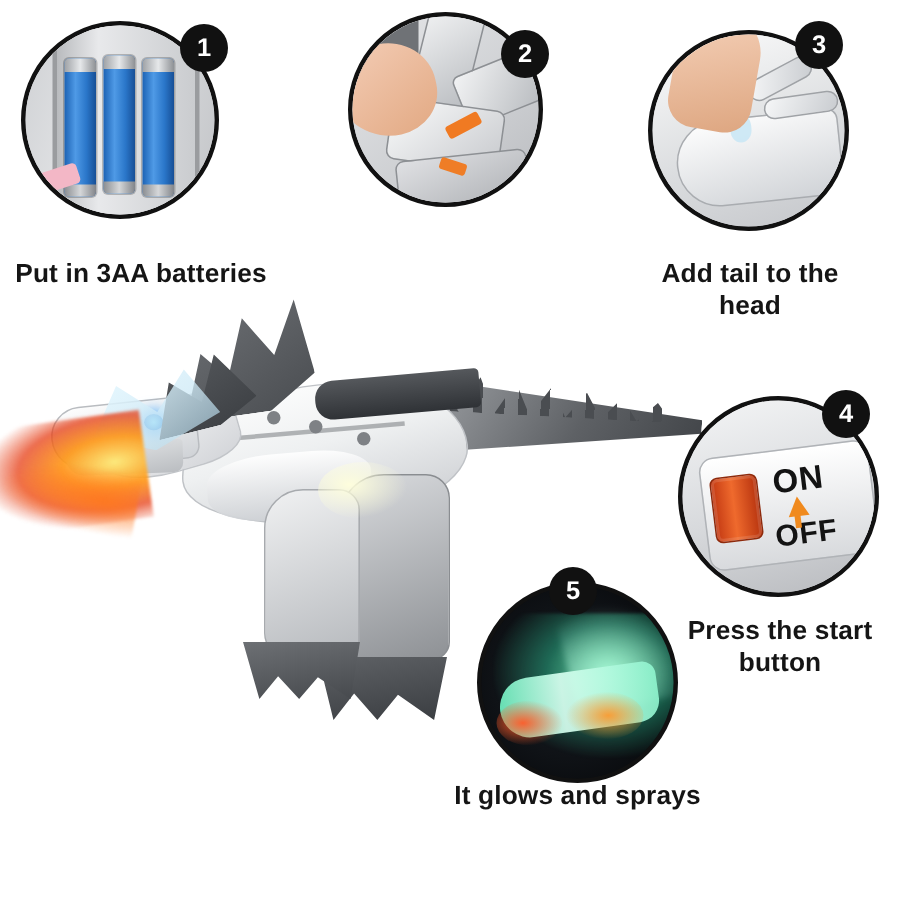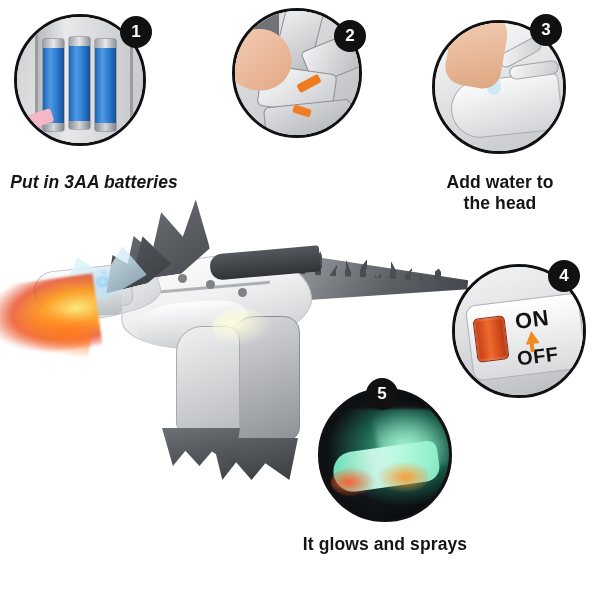--- a/index.html
+++ b/index.html
@@ -99,21 +99,21 @@
   .bat3 { left: 78px; top: 22px; }
   .bat-pink {
     position: absolute;
     left: 2px; bottom: 16px;
     width: 34px; height: 14px;
     background: #f3b7c6;
     transform: rotate(-18deg);
     border-radius: 3px;
   }
   .c1 .badge { right: -6px; top: 2px; }
-  .c1 .caption { left: -6px; top: 158px; width: 172px; font-style: italic; }
+  .c1 .caption { left: -6px; top: 158px; width: 172px; }
 
   
   .c2 { left: 232px; top: 8px; }
   .c2 .circle { width: 130px; height: 130px; }
   .w-bg { position:absolute; inset:0; background: linear-gradient(140deg,#e6e7e9,#cdcfd2 60%,#b9bbbf); }
   .w-part {
     position:absolute;
     background: linear-gradient(135deg,#f2f3f4,#b9bcc0);
     border: 1px solid #8d9094;
   }
@@ -233,21 +233,21 @@
     background: radial-gradient(ellipse at 55% 50%, rgba(255,150,40,.9), rgba(180,40,10,0) 70%);
     border-radius: 50%;
   }
   .g-spray {
     position:absolute; left: 56px; top: 10px; width: 76px; height: 70px;
     background: radial-gradient(ellipse at 30% 70%, rgba(190,255,230,.75), rgba(60,160,140,0) 70%);
     transform: rotate(-14deg);
     filter: blur(2px);
   }
   .c5 .badge { left: 48px; top: -10px; }
-  .c5 .caption { left: -52px; top: 146px; width: 238px; }
+  .c5 .caption { left: -52px; top: 132px; width: 238px; }
 
   
   .dino { position: absolute; left: 0; top: 190px; width: 470px; height: 340px; }
   .d-body {
     position:absolute; left: 120px; top: 66px; width: 190px; height: 90px;
     background: linear-gradient(170deg,#ffffff 0%, #eef0f1 45%, #c9cbcf 100%);
     border-radius: 50% 42% 46% 50% / 60% 55% 45% 40%;
     border: 1px solid #bfc2c6;
     transform: rotate(-6deg);
   }
@@ -428,34 +428,35 @@
   <div class="callout c3">
     <div class="circle">
       <div class="h-bg"></div>
       <div class="h-head"></div>
       <div class="h-horn h-h1"></div>
       <div class="h-horn h-h2"></div>
       <div class="h-drop"></div>
       <div class="h-finger"></div>
     </div>
     <div class="badge">3</div>
-    <div class="caption">Add water to the head</div>
+    <div class="caption">Add tail to the head</div>
   </div>
 
   <div class="callout c4">
     <div class="circle">
       <div class="s-bg"></div>
       <div class="s-plate"></div>
       <div class="s-switch"></div>
       <div class="s-on">ON</div>
       <div class="s-off">OFF</div>
       <div class="s-arrow-stem"></div>
       <div class="s-arrow"></div>
     </div>
     <div class="badge">4</div>
+    <div class="caption">Press the start button</div>
   </div>
 
   <div class="callout c5">
     <div class="circle">
       <div class="g-bg"></div>
       <div class="g-glow"></div>
       <div class="g-spray"></div>
       <div class="g-body"></div>
       <div class="g-red"></div>
       <div class="g-red2"></div>

